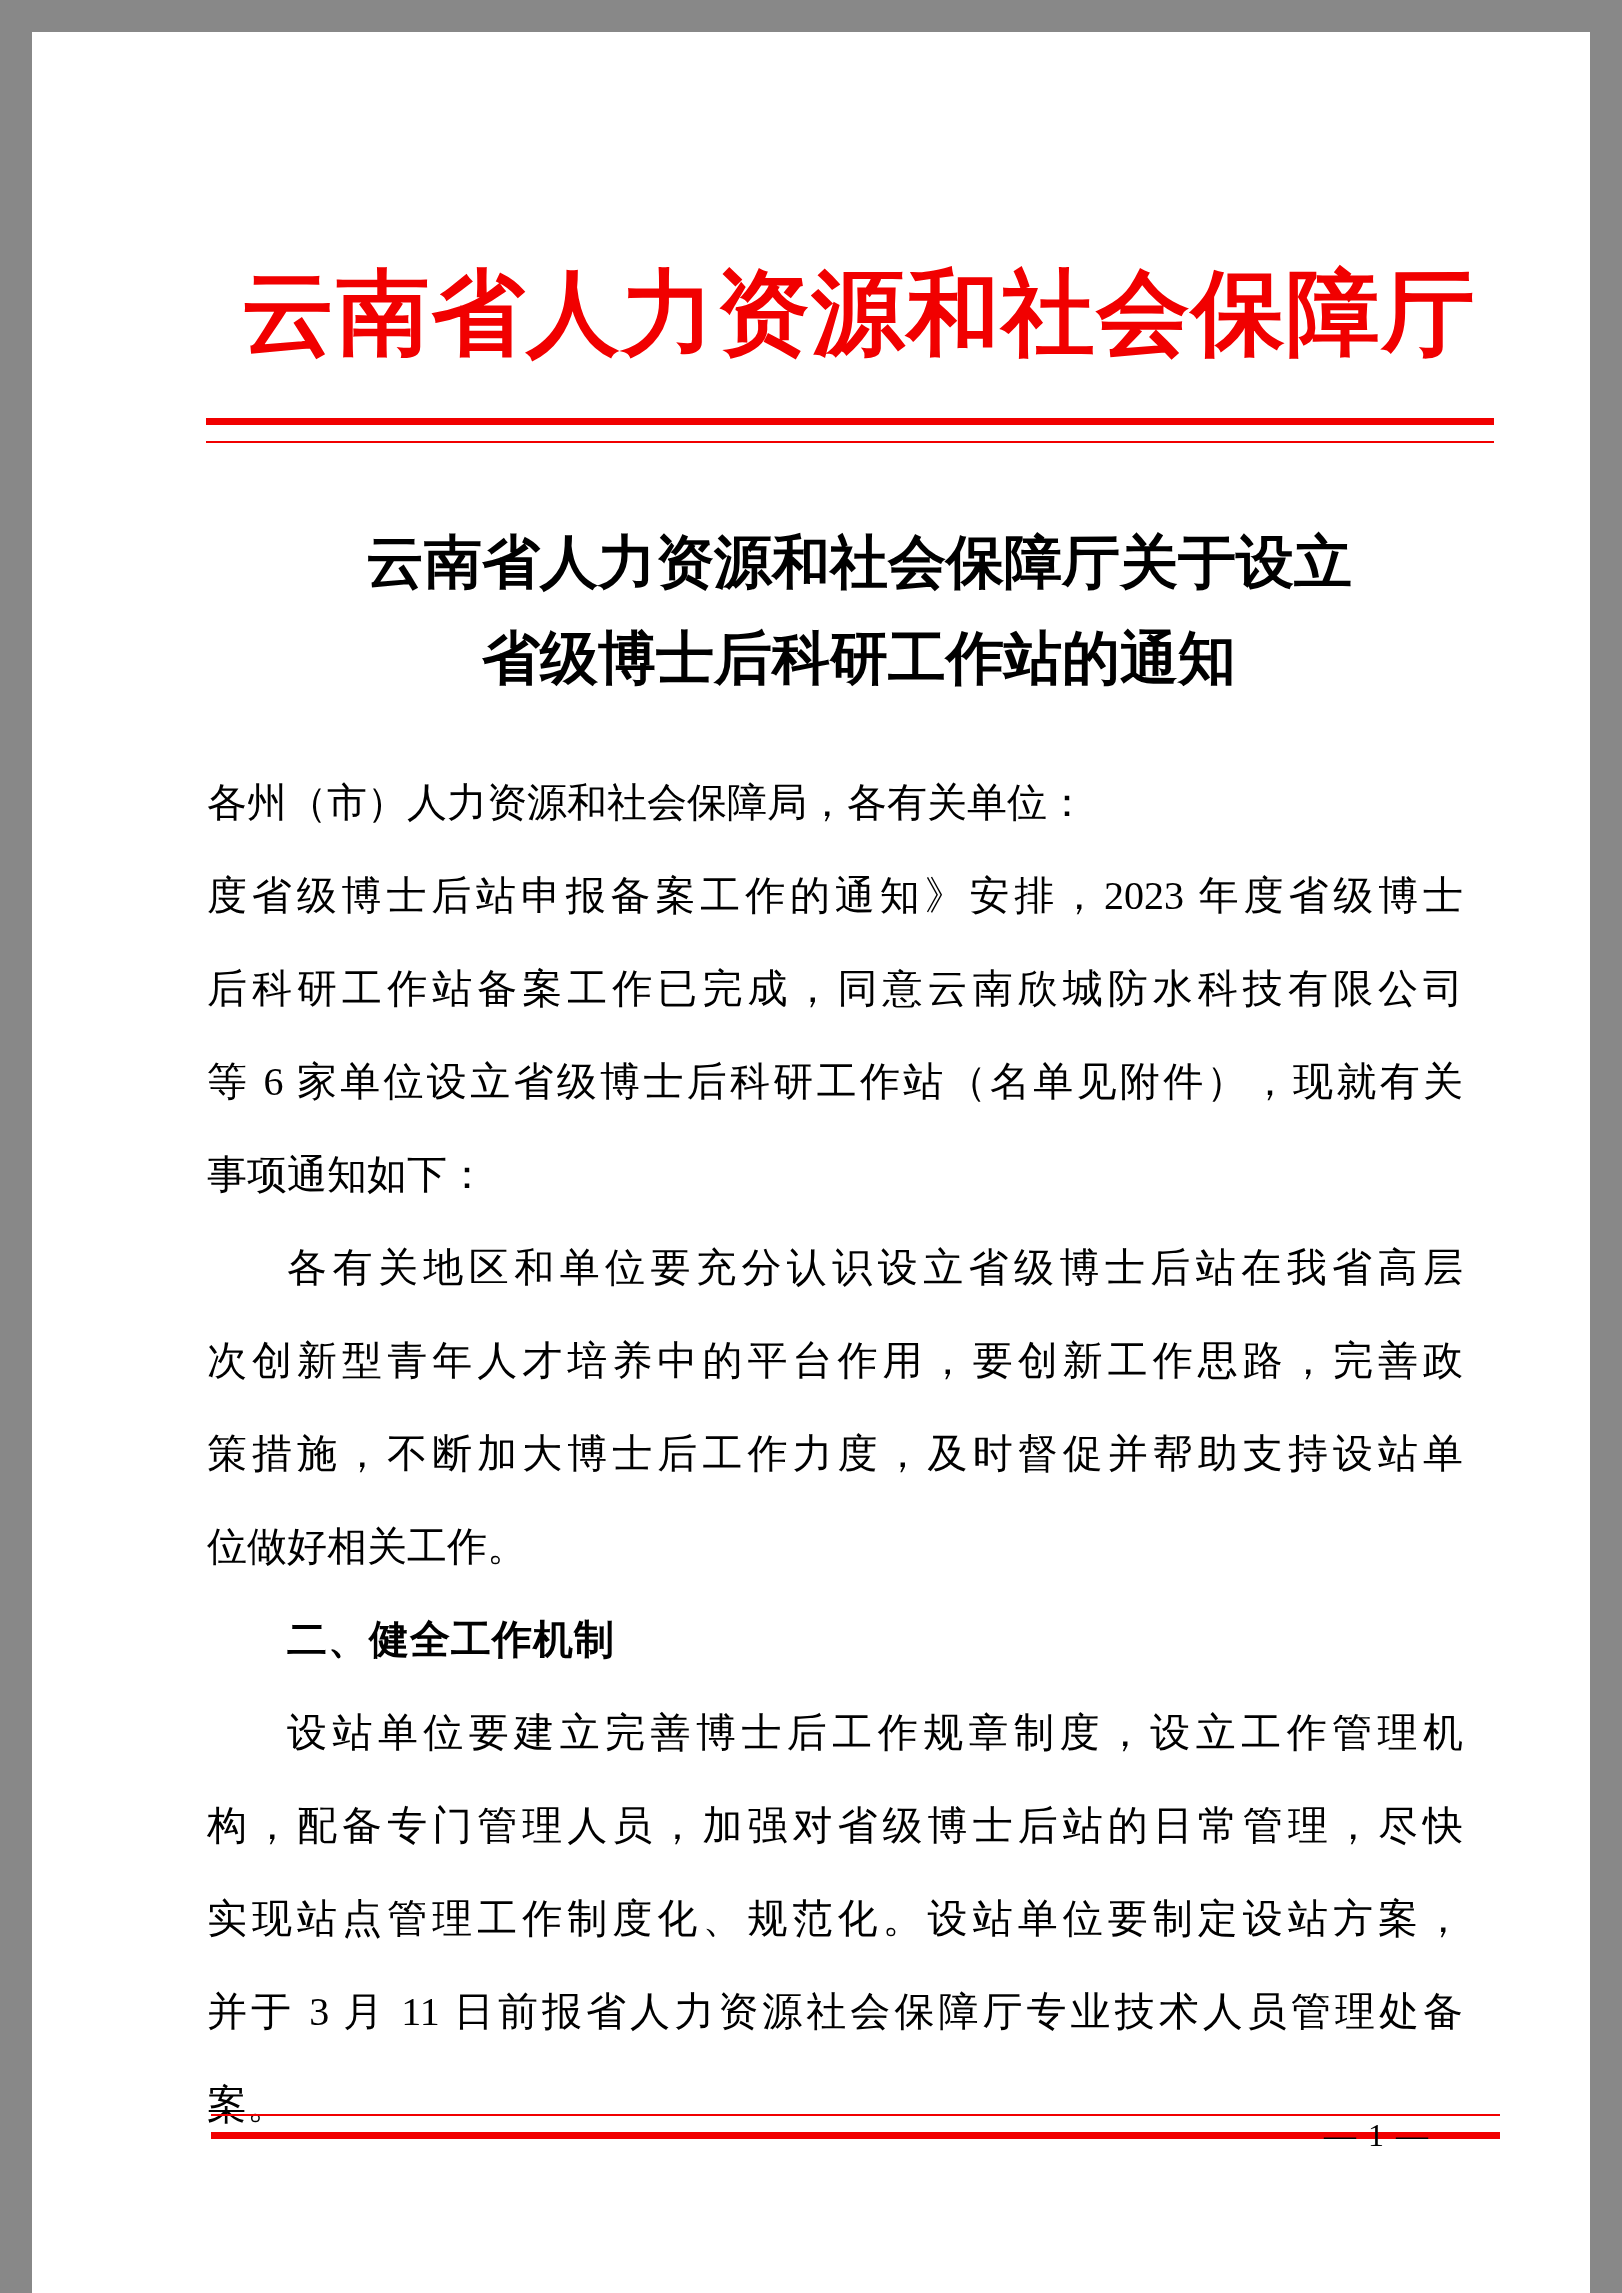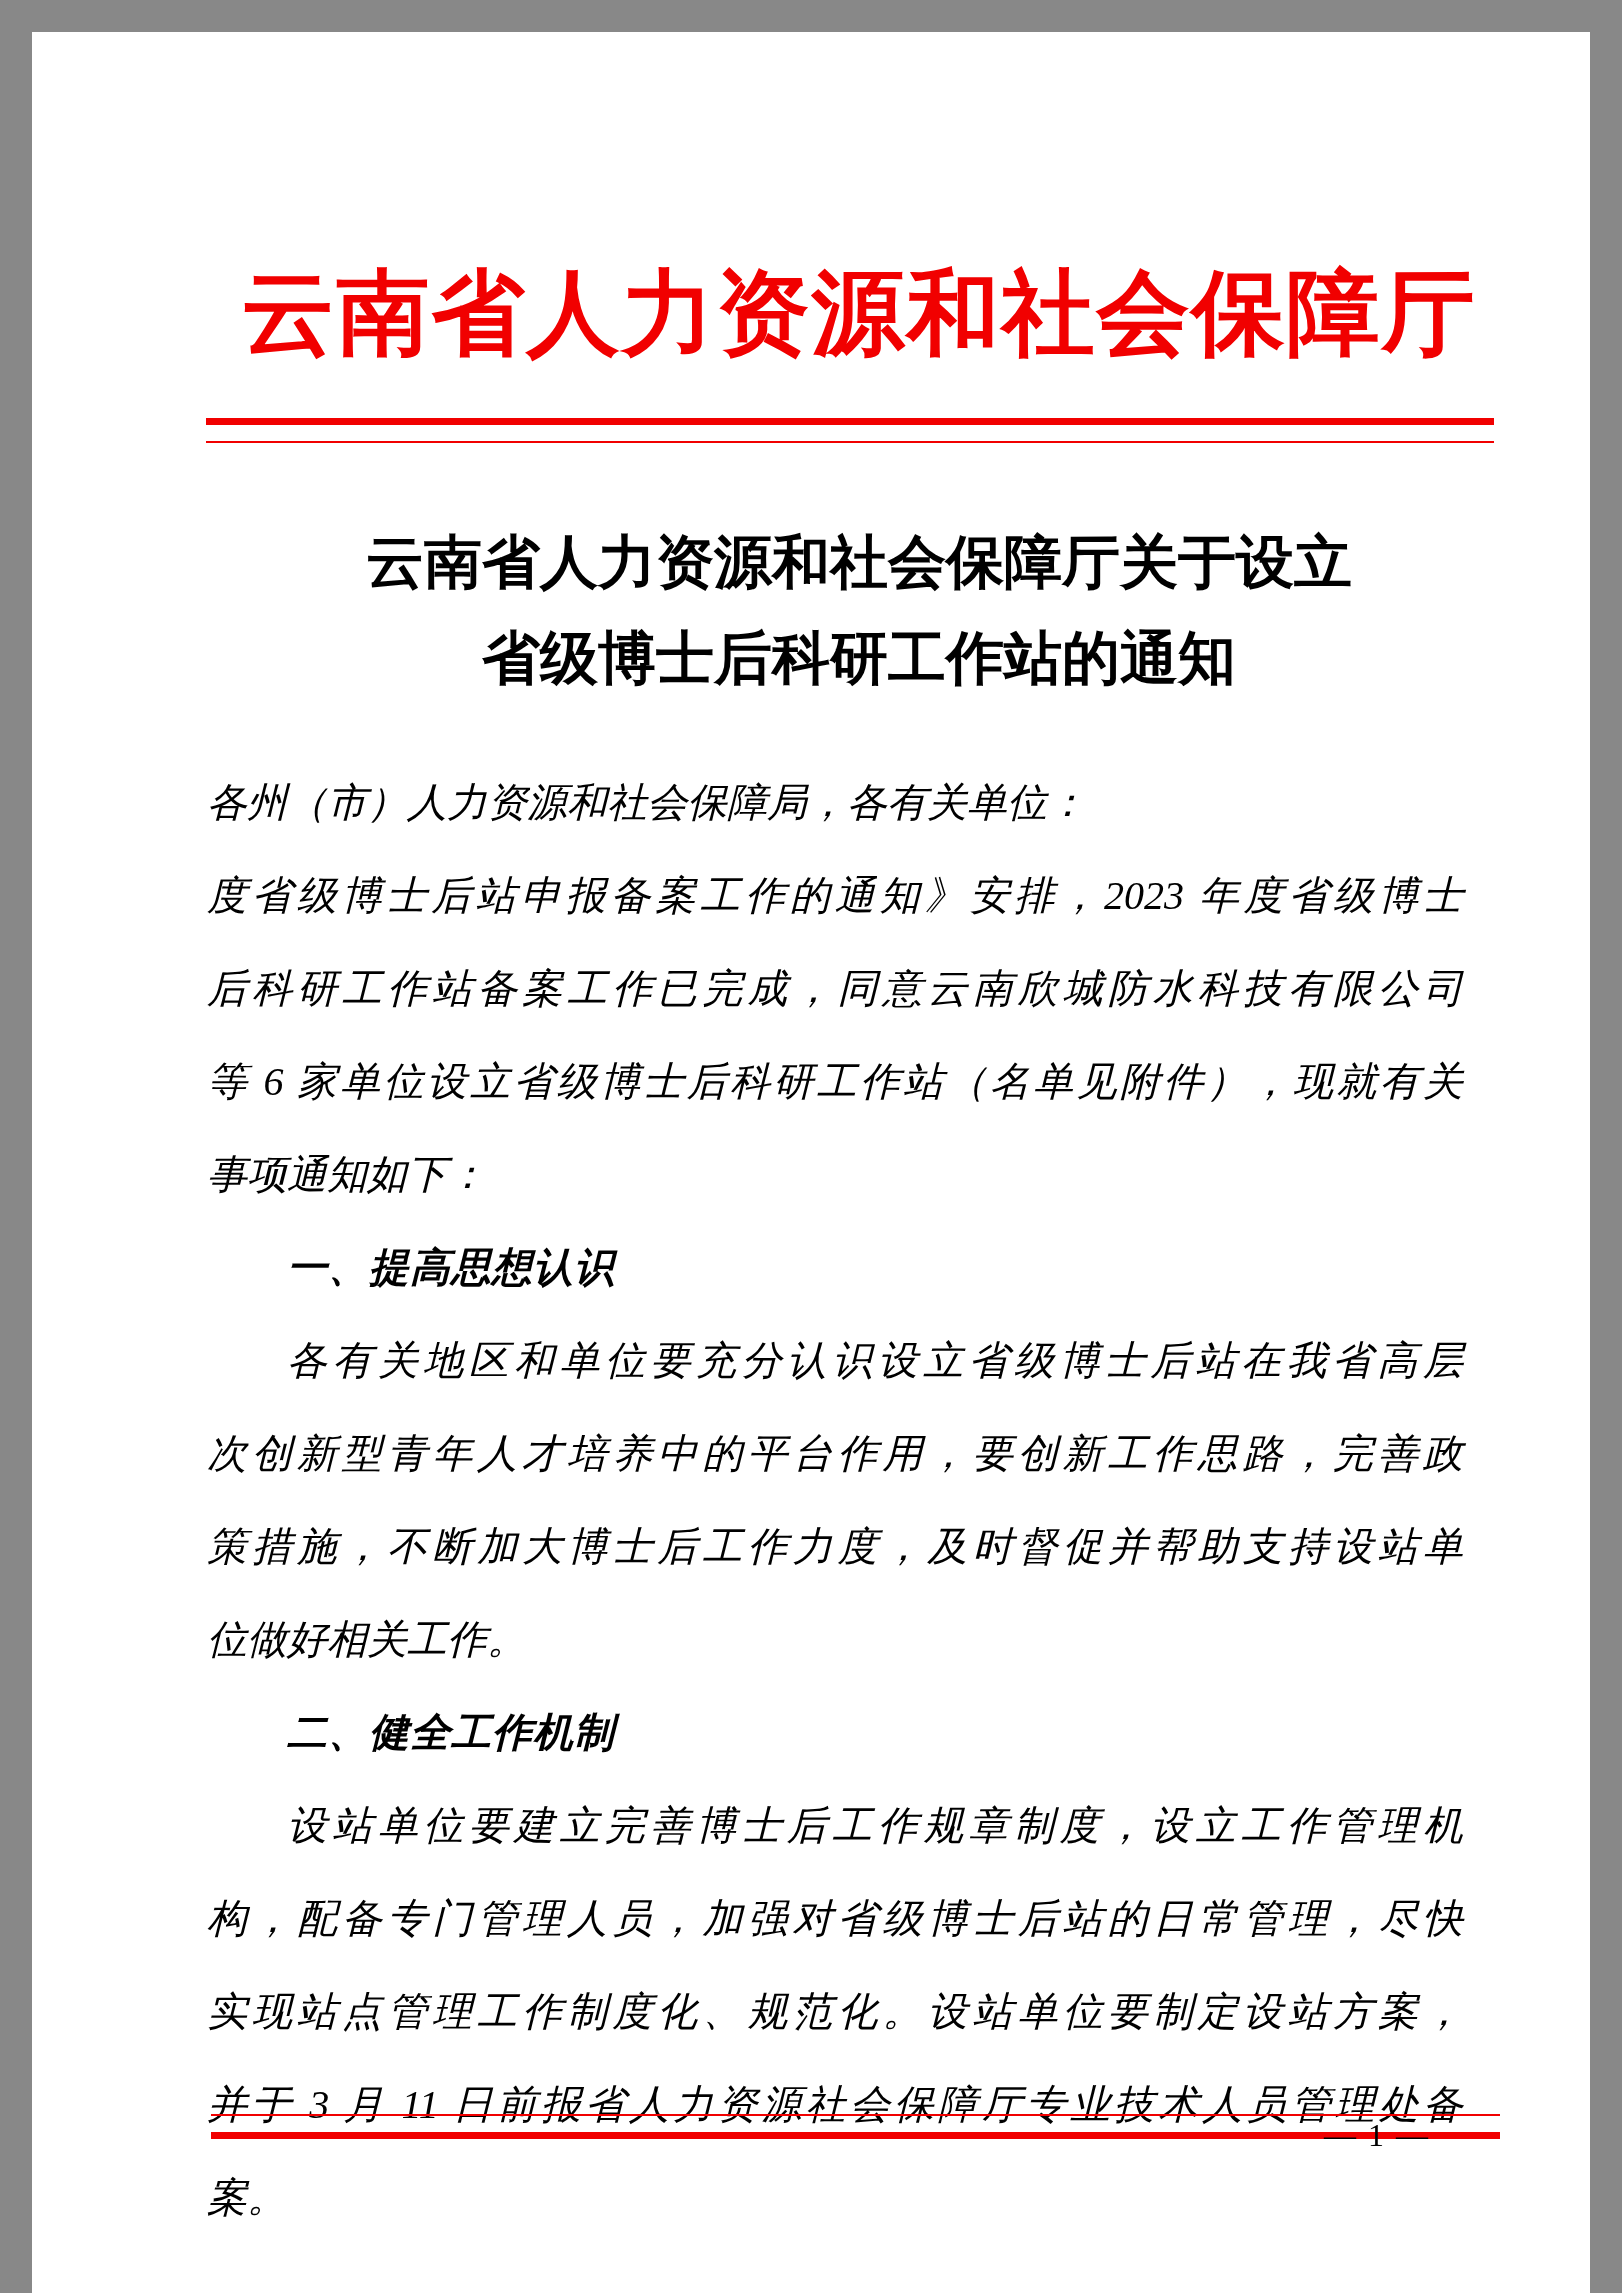--- a/index.html
+++ b/index.html
@@ -57,21 +57,20 @@
     left: 143px;
     width: 1288px;
     color: #000000;
     font-size: 40px;
   }
   .line {
     height: 77px;
     line-height: 77px;
     white-space: nowrap;
     text-align: left;
-    font-style: italic;
   }
   .line.full {
     white-space: normal;
     text-align: justify;
     text-align-last: justify;
   }
   .line.indent { text-indent: 80px; }
   .line.heading {
     font-family: "Liberation Sans", "DejaVu Sans", sans-serif;
     font-weight: bold;
@@ -114,21 +113,20 @@
     <div>云南省人力资源和社会保障厅关于设立</div>
     <div>省级博士后科研工作站的通知</div>
   </div>
 
   <div class="body-block">
     <div class="line">各州（市）人力资源和社会保障局，各有关单位：</div>
     <div class="line full">度省级博士后站申报备案工作的通知》安排，2023 年度省级博士</div>
     <div class="line full">后科研工作站备案工作已完成，同意云南欣城防水科技有限公司</div>
     <div class="line full">等 6 家单位设立省级博士后科研工作站（名单见附件），现就有关</div>
     <div class="line">事项通知如下：</div>
-    <div class="line heading indent">一、提高思想认识</div>
     <div class="line full indent">各有关地区和单位要充分认识设立省级博士后站在我省高层</div>
     <div class="line full">次创新型青年人才培养中的平台作用，要创新工作思路，完善政</div>
     <div class="line full">策措施，不断加大博士后工作力度，及时督促并帮助支持设站单</div>
     <div class="line">位做好相关工作。</div>
     <div class="line heading indent">二、健全工作机制</div>
     <div class="line full indent">设站单位要建立完善博士后工作规章制度，设立工作管理机</div>
     <div class="line full">构，配备专门管理人员，加强对省级博士后站的日常管理，尽快</div>
     <div class="line full">实现站点管理工作制度化、规范化。设站单位要制定设站方案，</div>
     <div class="line full">并于 3 月 11 日前报省人力资源社会保障厅专业技术人员管理处备</div>
     <div class="line">案。</div>

